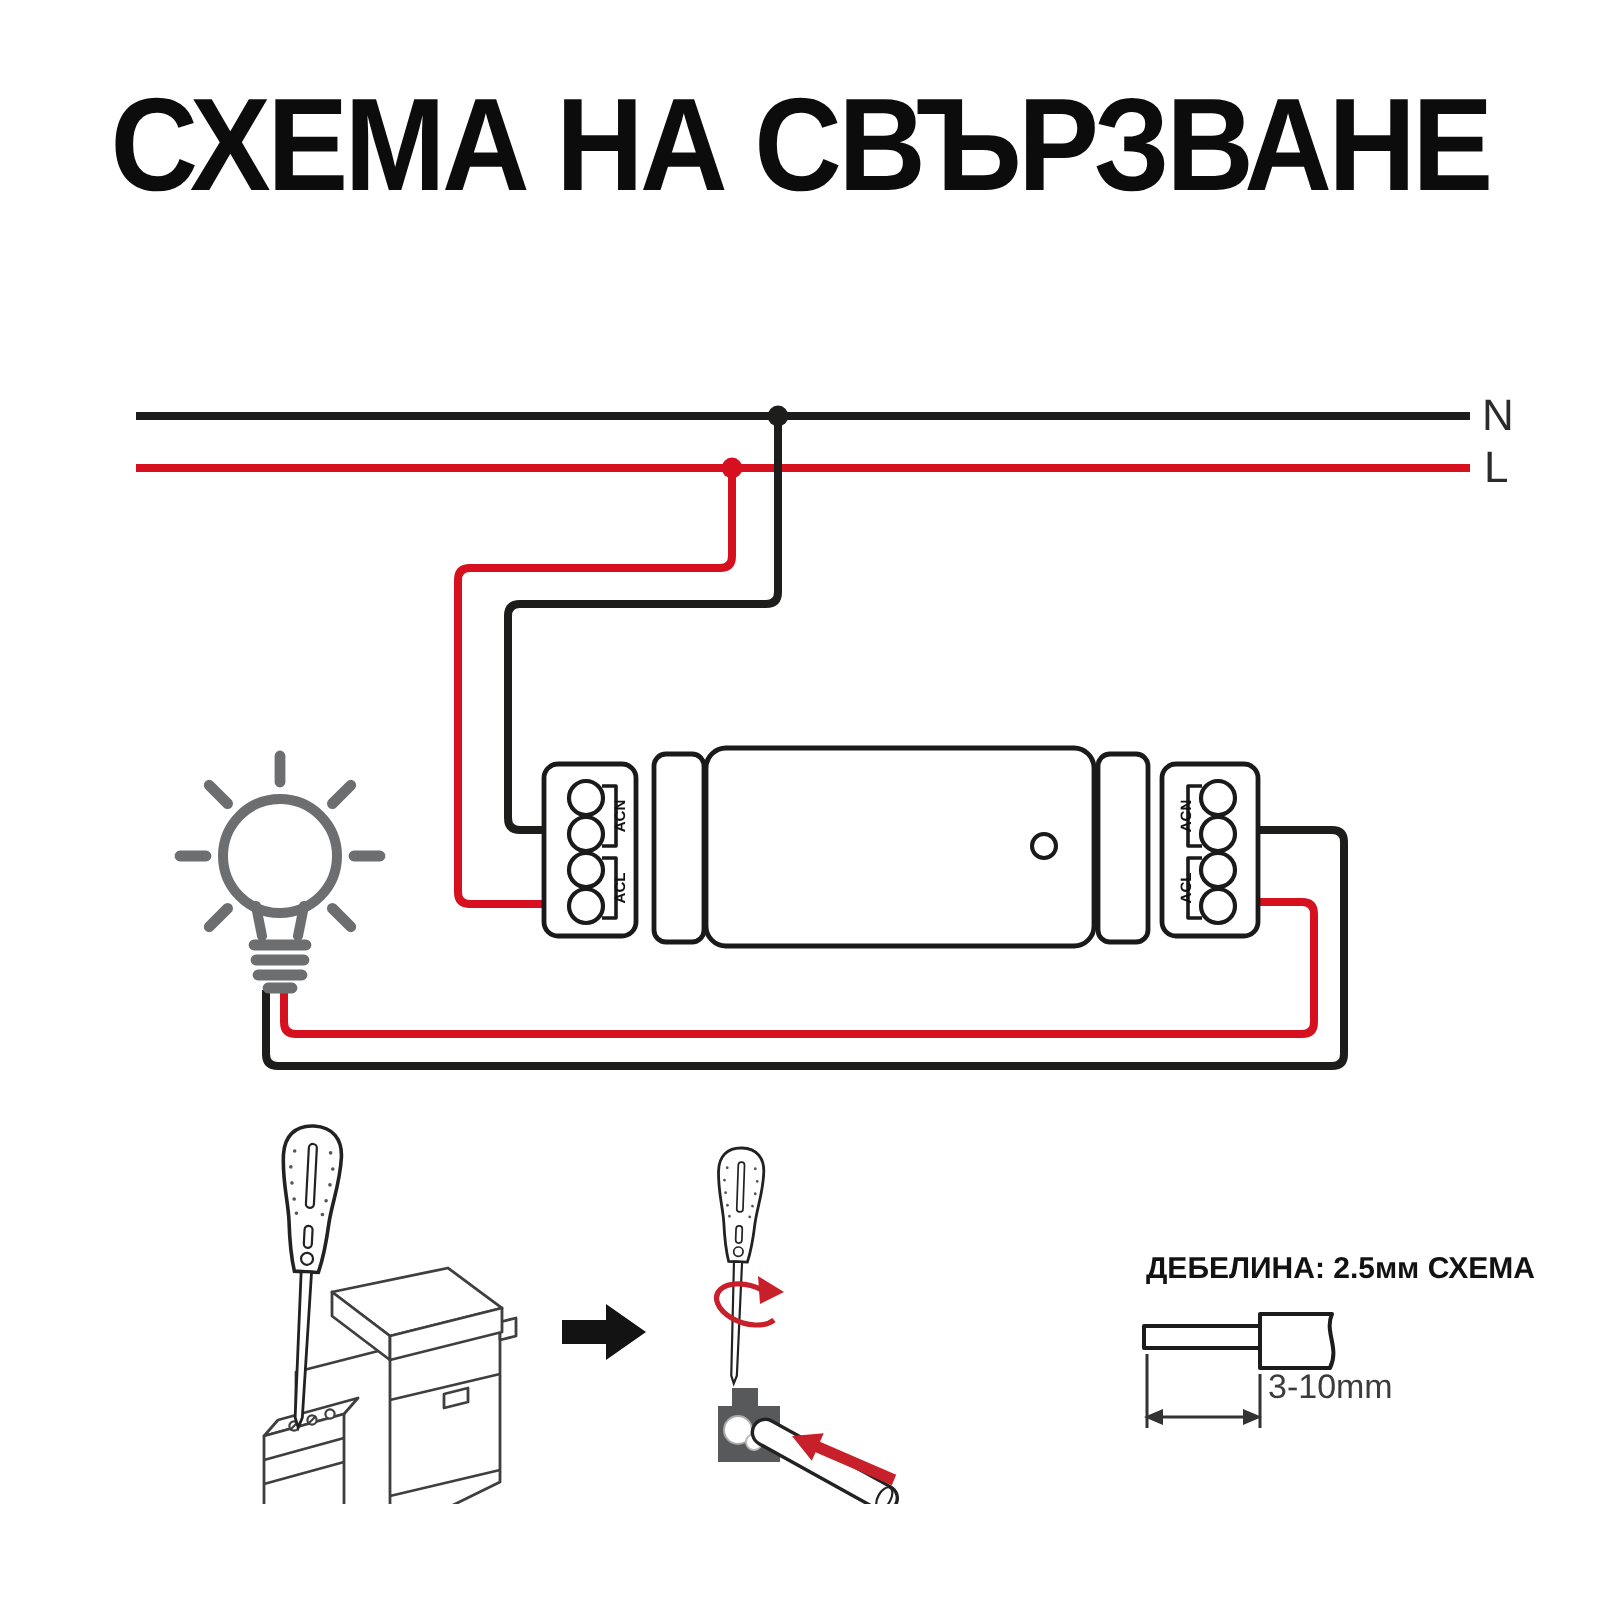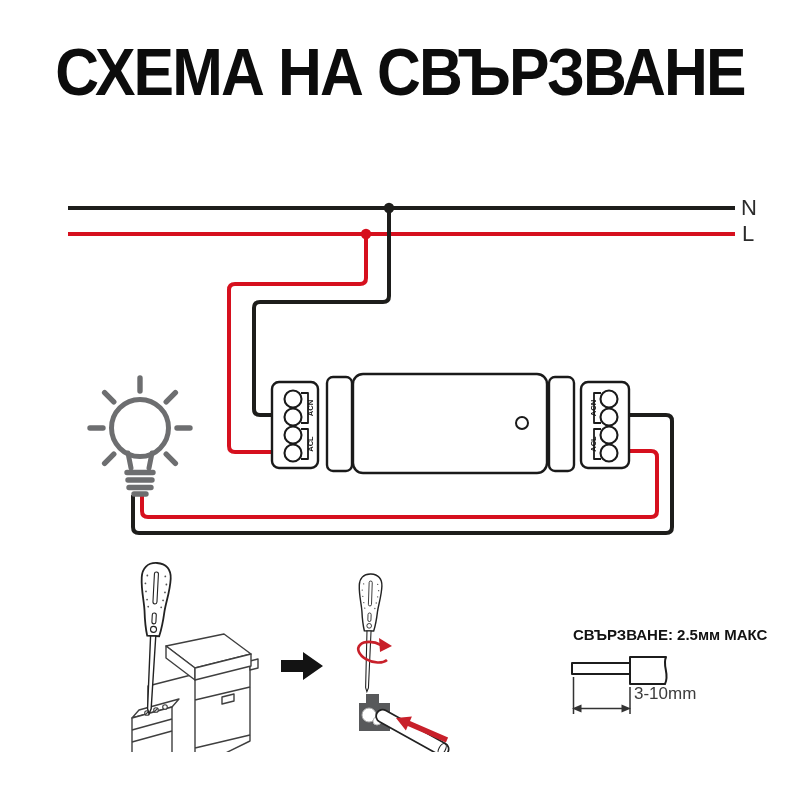--- a/index.html
+++ b/index.html
@@ -158,15 +158,15 @@
         <path d="M573.5,677 V714 M630,687 V714"></path>
         <path d="M581,708.5 H622"></path>
         <polygon points="572,708.5 581.5,704.5 581.5,712.5" fill="#333" stroke="none"></polygon>
         <polygon points="631,708.5 621.5,704.5 621.5,712.5" fill="#333" stroke="none"></polygon>
       </g>
     </g>
   </svg>
 
   <div class="lbl lbl-n">N</div>
   <div class="lbl lbl-l">L</div>
-  <div class="thickness-label">СВЪРЗВАНЕ: 2.5мм МАКС</div>
+  <div class="thickness-label">ДЕБЕЛИНА: 2.5мм СХЕМА</div>
   <div class="striplen-label">3-10mm</div>
 </div>
 
 </body></html>

